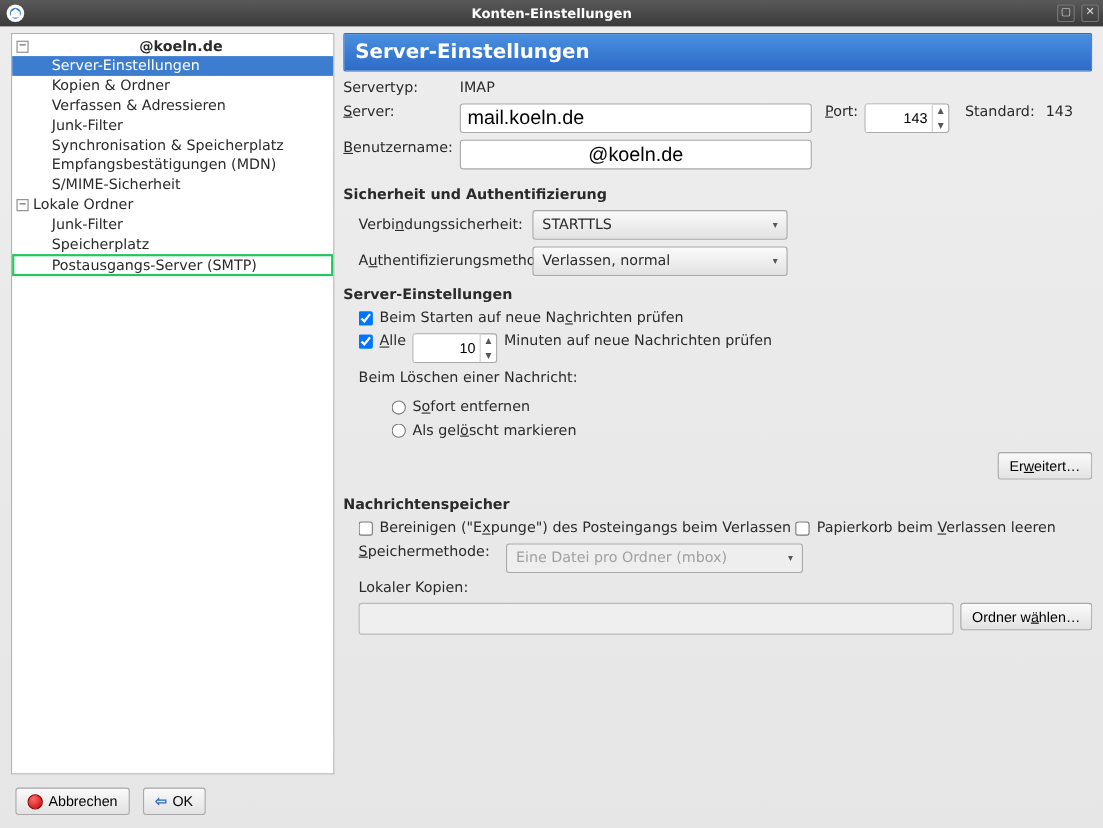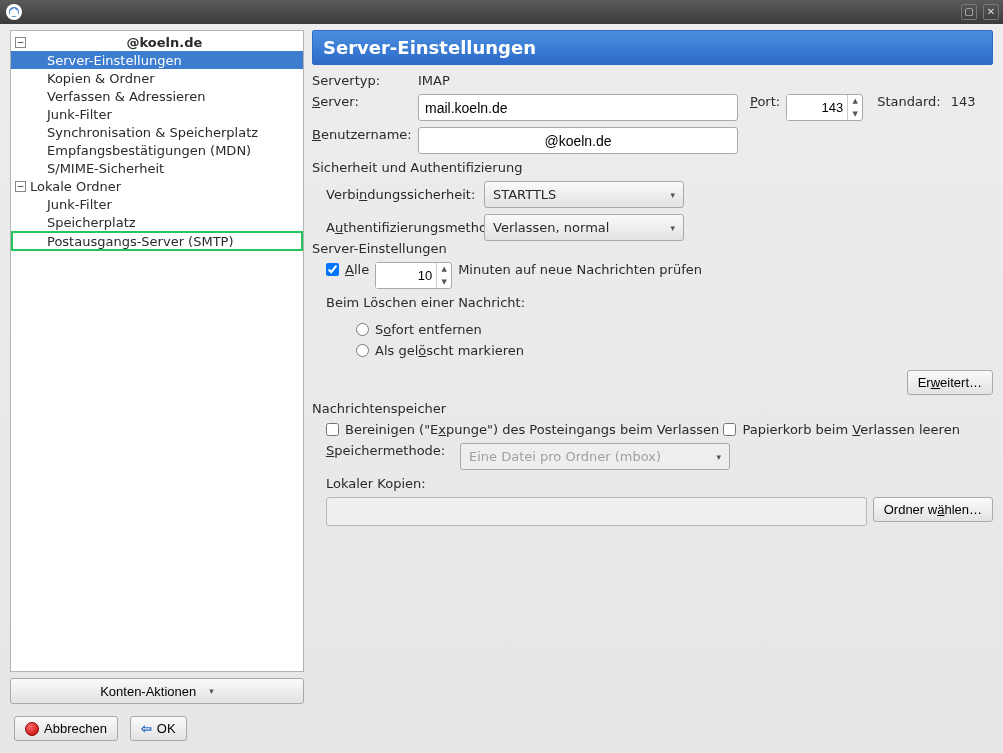--- a/index.html
+++ b/index.html
@@ -21,22 +21,22 @@
 .tree-row.account .acct-text{flex:1;text-align:center;font-weight:bold}
 .tree-row.selected{background:#3d7dcf;color:#fff}
 .tree-row.highlighted{border:2px solid #22c55e;padding-left:34px;height:20px;box-sizing:border-box}
 .btn{background:linear-gradient(to bottom,#fafafa,#e2e2e2);border:1px solid #a9a9a9;border-radius:3px;padding:4px 10px;font-size:13px;cursor:pointer;display:inline-flex;align-items:center;gap:5px}
 .sidebar .actions-btn{margin-top:6px;height:26px;justify-content:center}
 .sidebar .actions-btn::after{content:"▾";font-size:9px;margin-left:8px;color:#555}
 .main{flex:1;display:flex;flex-direction:column;min-width:0;overflow:auto}
 .page-title{background:linear-gradient(to bottom,#4a8fe0,#2d6bc8);color:#fff;font-size:18px;font-weight:bold;padding:6px 10px;border:1px solid #2d6bc8;border-radius:2px;margin-bottom:8px}
 .row{display:flex;align-items:flex-start;margin-bottom:6px;gap:6px}
 .lbl{min-width:100px}
-.section-title{font-weight:normal;margin-bottom:6px}
-input[type=text].field{background:#fff;border:1px solid #a9a9a9;border-radius:3px;padding:4px 6px;font-size:14px;height:27px;box-sizing:border-box}
+.section-title{font-weight:bold;margin-top:10px;margin-bottom:6px}
+input[type=text].field{background:#fff;border:1px solid #a9a9a9;border-radius:3px;padding:4px 6px;font-size:18px;height:27px;box-sizing:border-box}
 .server-input{width:320px}
 .port-spin{display:inline-flex;align-items:stretch;border:1px solid #a9a9a9;border-radius:3px;background:#fff;height:27px;box-sizing:border-box}
 .port-spin input{border:0;width:52px;text-align:right;padding:0 4px;font-size:13px;border-right:1px solid #ccc}
 .port-spin .arrows{display:flex;flex-direction:column;width:14px}
 .port-spin .arrows span{flex:1;display:flex;align-items:center;justify-content:center;font-size:7px;color:#555;cursor:pointer}
 .select{background:linear-gradient(to bottom,#fafafa,#e2e2e2);border:1px solid #a9a9a9;border-radius:3px;height:27px;box-sizing:border-box;display:inline-flex;align-items:center;padding:0 8px;gap:8px;cursor:pointer;min-width:220px;justify-content:space-between}
 .select.disabled{color:#a0a0a0;background:#eee;cursor:default}
 .select::after{content:"▾";font-size:9px;color:#555}
 .indent{margin-left:14px}
 .indent2{margin-left:30px}
@@ -44,34 +44,35 @@
 .chk input{margin:0}
 .radio{display:inline-flex;align-items:center;gap:6px;cursor:pointer}
 .radio input{margin:0}
 .folder-icon{width:14px;height:11px;background:linear-gradient(to bottom,#f9d27b,#d9a22e);border:1px solid #b8861c;border-radius:1px;margin-right:4px}
 .advanced-row{display:flex;justify-content:flex-end;margin-top:6px;margin-bottom:6px}
 .local-folder-input{flex:1;background:#efefef;border:1px solid #b9b9b9;border-radius:3px;height:27px}
 .footer{display:flex;justify-content:flex-start;gap:12px;padding:12px 14px}
 .btn .red-dot{width:12px;height:12px;border-radius:50%;background:radial-gradient(circle at 35% 30%,#ff6b6b,#c20000);border:1px solid #8a0000}
 .btn .blue-arrow{color:#2d6bc8;font-weight:bold}
 .form-grid{display:grid;grid-template-columns:150px auto;row-gap:6px;column-gap:8px;align-items:center;margin-left:14px}
-.form-grid .select{width:200px;min-width:0}
+.form-grid .select{width:232px;min-width:0}
 u{text-decoration:underline}
 </style>
 </head>
 <body>
 
 <div class="window">
   <div class="titlebar">
     <span class="icon">
       <svg viewBox="0 0 12 12">
           <circle cx="6" cy="6" r="5" fill="#3d7dcf"></circle>
           <path d="M2 5 L6 2 L10 5 L10 10 L2 10 Z" fill="#fff"></path>
         </svg>
     </span>
+    <span class="title">Konten-Einstellungen</span>
     <div class="winbtns">
       <span class="winbtn">▢</span>
       <span class="winbtn">✕</span>
     </div>
   </div>
 
   <div class="body">
     <div class="sidebar">
       <div class="tree">
         <div class="tree-row level0 account">
@@ -106,23 +107,20 @@
         <div class="tree-row level1">
             <span>Junk-Filter</span>
           </div>
         <div class="tree-row level1">
             <span>Speicherplatz</span>
           </div>
         <div class="tree-row level1 highlighted">
             <span>Postausgangs-Server (SMTP)</span>
           </div>
       </div>
-      <button class="btn actions-btn">
-        <span>Konten-Aktionen</span>
-      </button>
     </div>
 
     <div class="main">
       <div class="page-title">Server-Einstellungen</div>
 
       <div class="row">
         <span class="lbl">Servertyp:</span>
         <span>IMAP</span>
       </div>
       <div class="row">
@@ -151,20 +149,24 @@
             <span>STARTTLS</span>
           </span>
         <span>A<u>u</u>thentifizierungsmethode:</span>
         <span class="select">
             <span>Verlassen, normal</span>
           </span>
       </div>
 
       <div class="section-title">Server-Einstellungen</div>
       <div class="indent">
+        <label class="chk row">
+          <input type="checkbox" checked="" style="">
+          <span>Beim Starten auf neue Na<u>c</u>hrichten prüfen</span>
+        </label>
         <div class="row">
           <label class="chk">
             <input type="checkbox" checked="" style="">
             <span><u>A</u>lle</span>
           </label>
           <span class="port-spin">
             <input type="text" value="10" style="">
             <span class="arrows">
                 <span>▲</span>
                 <span>▼</span>

